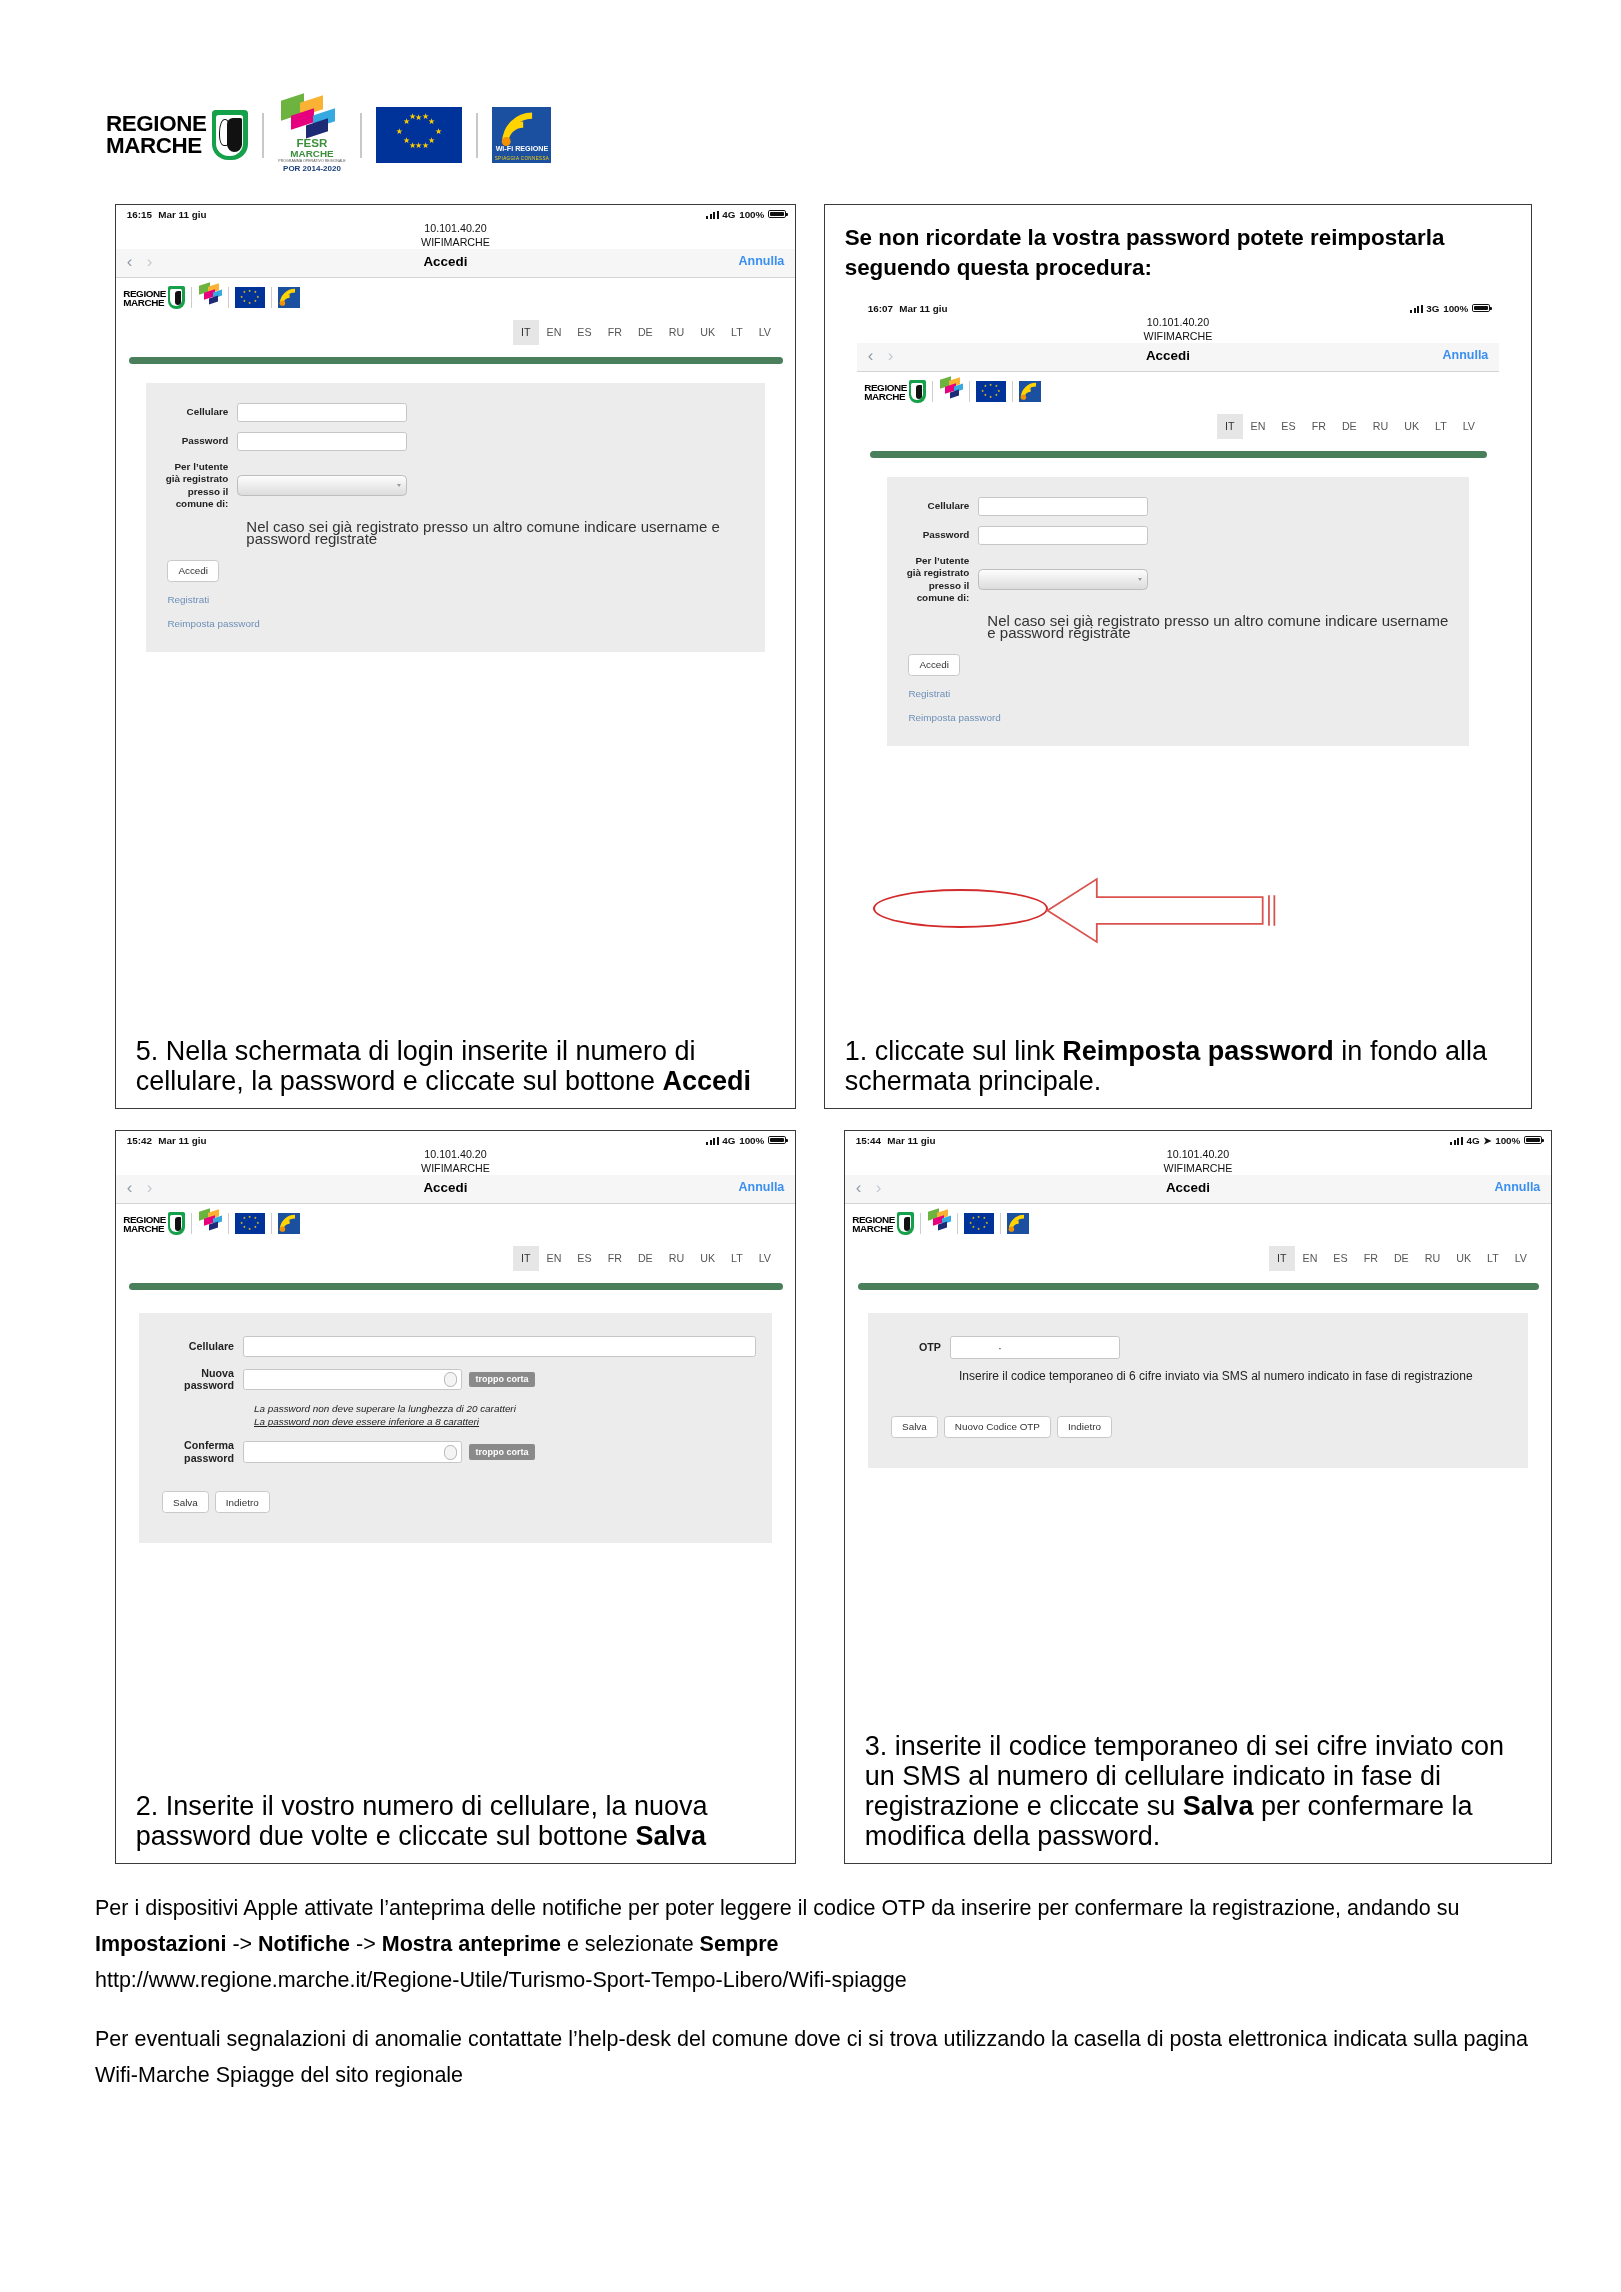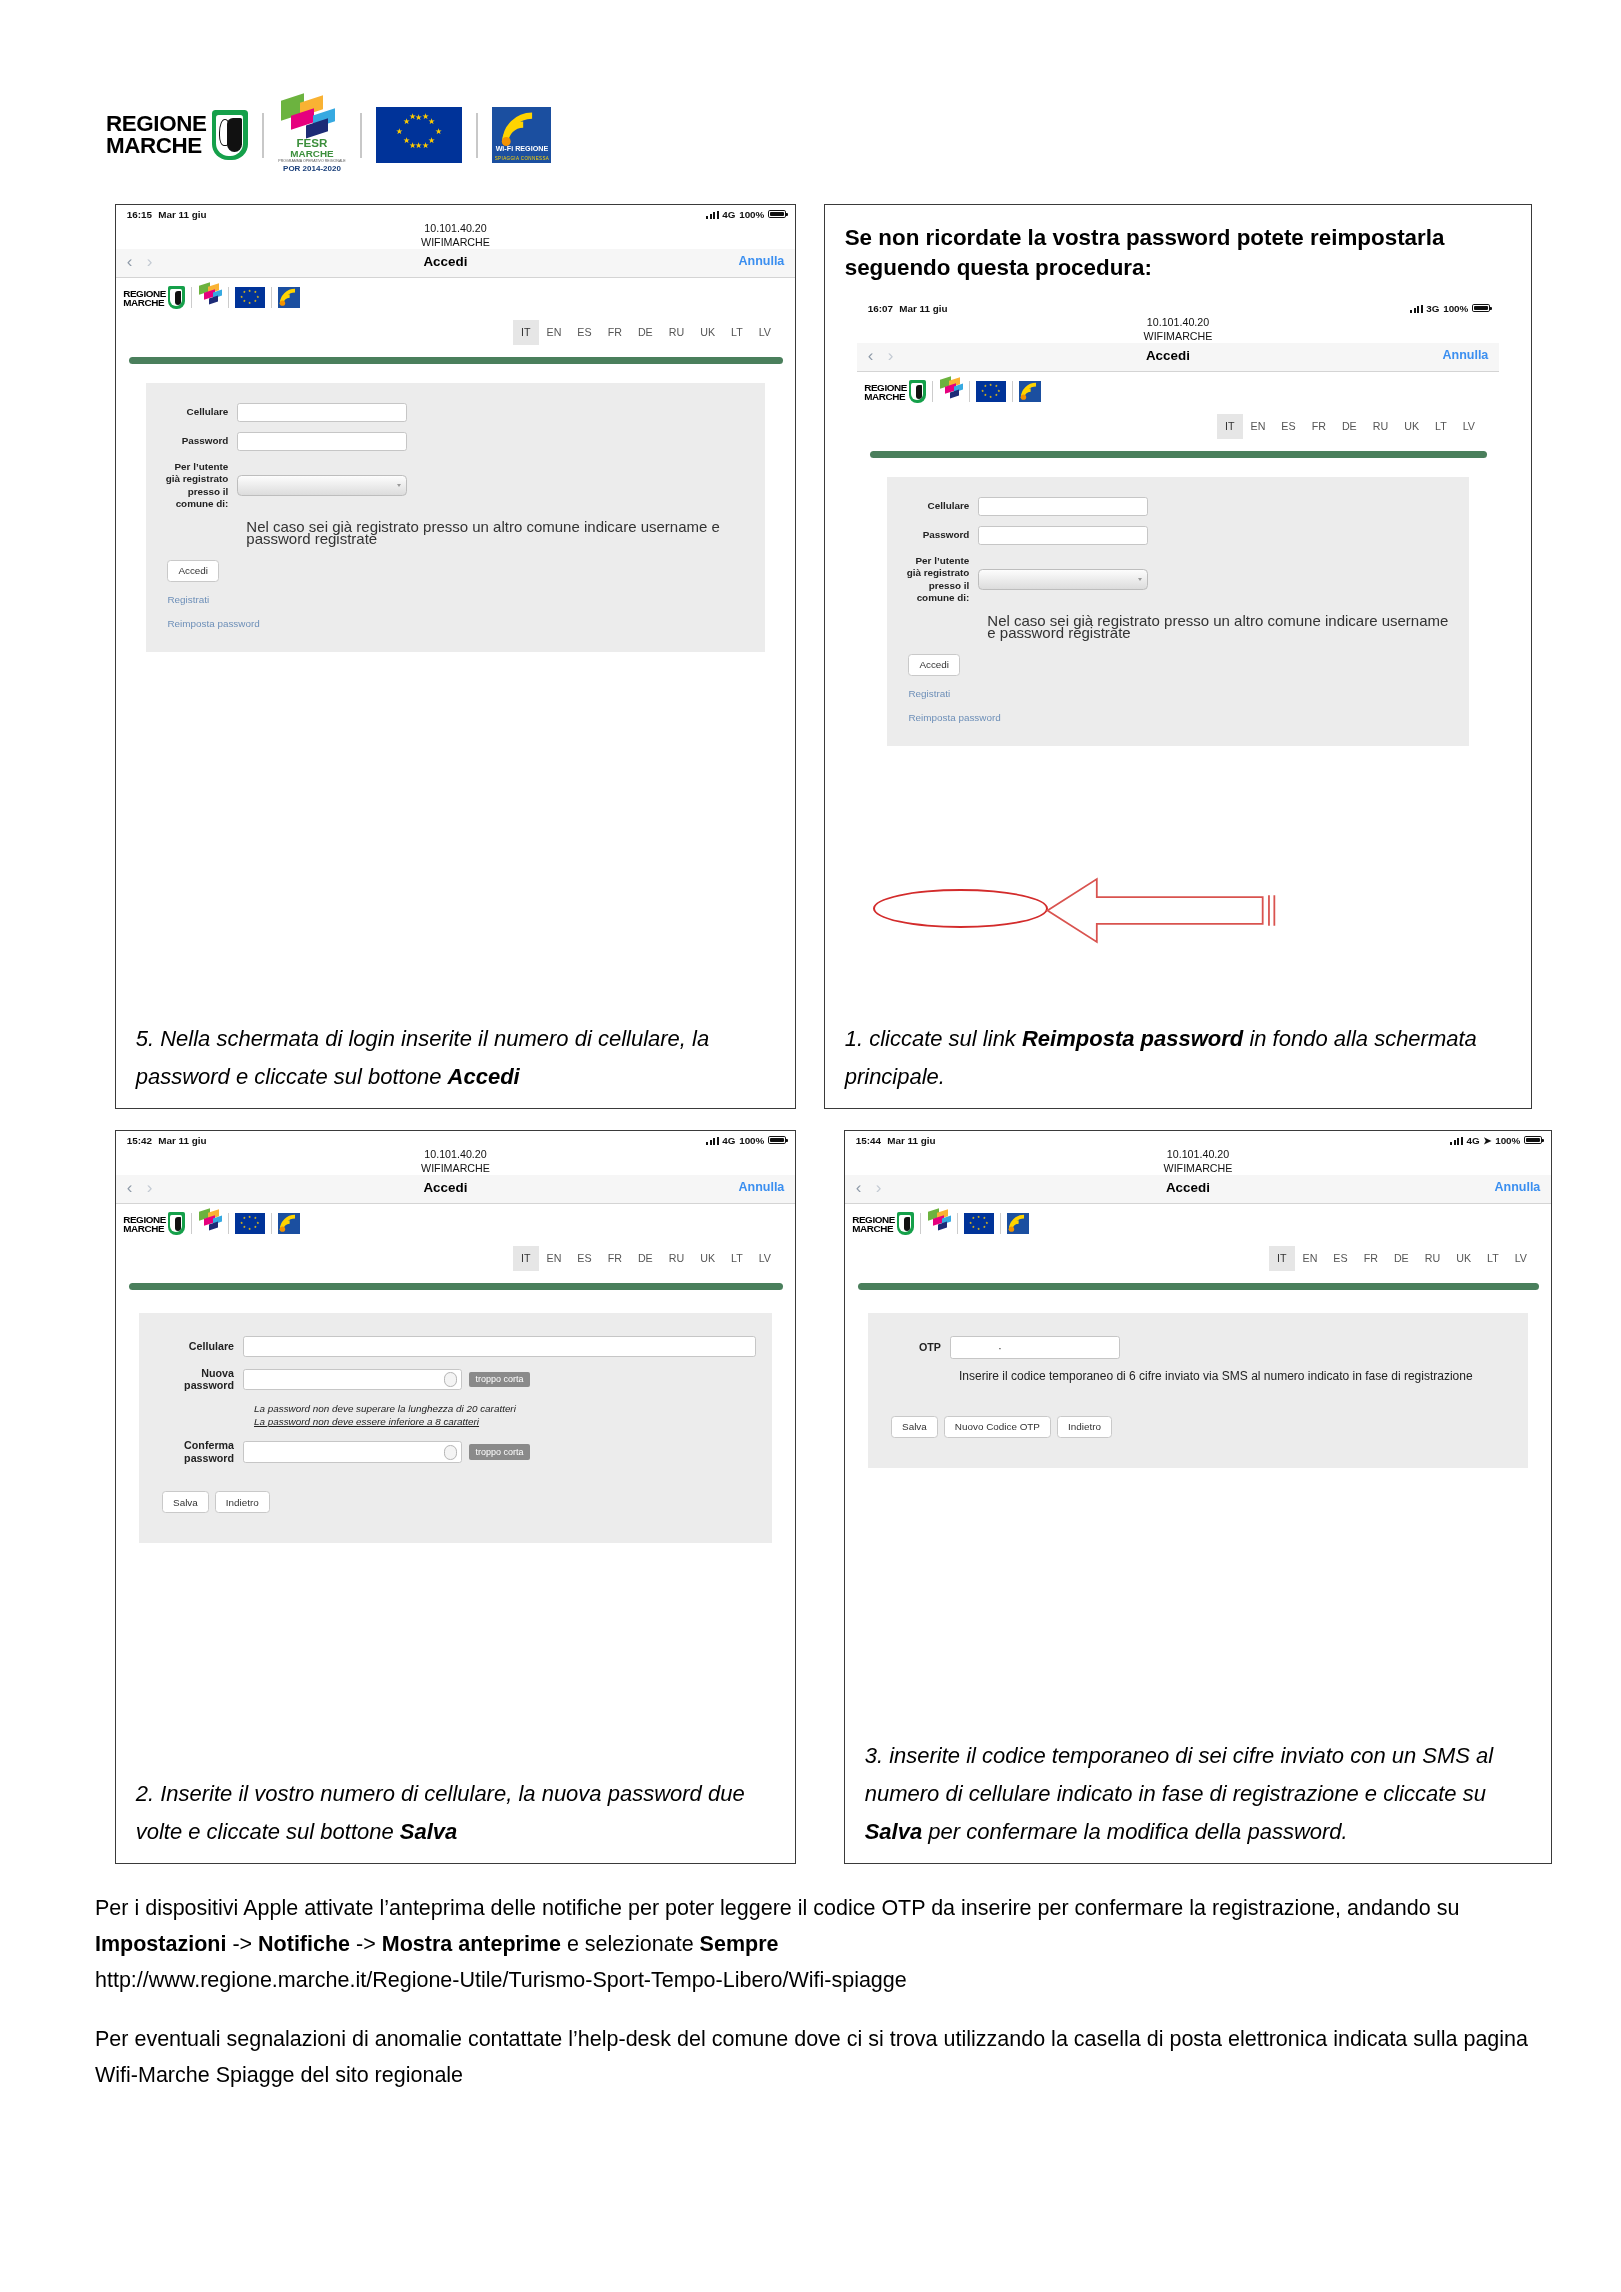--- a/index.html
+++ b/index.html
@@ -41,21 +41,21 @@
   .wifi-sub { position:absolute; bottom:1.8px; left:0; right:0; text-align:center; color:#ffd400; font-size:4.5px; letter-spacing:0.4px; }
 
   
   .panel { position:absolute; border:1.3px solid #3a3a3a; background:#fff; }
   .p1 { left:115px;  top:204px;  width:681px;  height:905px; }
   .p2 { left:824px;  top:204px;  width:708px;  height:905px; }
   .p3 { left:115px;  top:1130px; width:681px;  height:734px; }
   .p4 { left:844px;  top:1130px; width:708px;  height:734px; }
 
   .panel-head { font-size:22.4px; font-weight:bold; line-height:30px; padding:18px 19.7px 0 19.7px; }
-  .caption { position:absolute; left:0; right:0; bottom:0; padding:0 18px 12.5px 19.7px; font-size:22px; line-height:38px;font-style:italic; }
+  .caption { position:absolute; left:0; right:0; bottom:0; padding:0 18px 12.5px 19.7px; font-size:27px; line-height:30px; }
   .caption b { font-weight:bold; }
 
   
   .shot { position:relative; background:#fff; }
   .statusbar { display:flex; align-items:center; justify-content:space-between; padding:3.6px 9px 0 10.7px; font-size:9.9px; font-weight:bold; color:#111; }
   .sb-left { display:flex; gap:6.3px; }
   .sb-right { display:flex; align-items:center; gap:3.6px; font-size:9.9px; font-weight:bold; }
   .bars { display:flex; align-items:flex-end; gap:1.3px; height:9px; }
   .bars i { display:block; width:2.2px; background:#111; }
   .bars i:nth-child(1){height:2.7px;} .bars i:nth-child(2){height:4.5px;}
@@ -101,21 +101,21 @@
   .btn { background:#fff; border:0.9px solid #c9c9c9; border-radius:3.6px; padding:4.5px 9.9px; font-size:9.9px; color:#333; }
   .link { display:block; margin:12.5px 0 0 7.2px; font-size:9.9px; color:#6d8fb8; }
 
   
   .f2 { margin:23px 23px 0 23px; padding:23px 16px 30px 16px; }
   .f2 .flabel { width:88px; font-size:10.7px; }
   .f2 .finput { max-width:none; height:21.5px; }
   .pwwrap { display:flex; align-items:center; gap:7.2px; flex:1; }
   .pwfield { position:relative; flex:0 0 219px; height:21.5px; background:#fff; border:0.9px solid #c6c6c6; border-radius:2.7px; }
   .pweye { position:absolute; right:3.6px; top:2.7px; width:13.4px; height:15px; border:0.9px solid #b5b5b5; border-radius:6.3px; background:#f4f4f4; }
-  .badge { background:#8a8a8a; color:#fff; font-size:9px; padding:2.7px 6.3px; border-radius:2px; }
+  .badge { background:#8a8a8a; color:#fff; font-size:9px; padding:2.7px 6.3px; border-radius:2px;font-weight:bold; }
   .ital { font-style:italic; font-size:9.9px; line-height:13.4px; color:#222; margin:9px 0 10.7px 99px; }
 
   .f3 .flabel { width:66px; }
   .otpfield { position:relative; width:170px; height:23px; background:#fff; border:0.9px solid #c6c6c6; border-radius:2.7px; }
   .otpdot { position:absolute; left:47px; top:4.5px; font-size:11.6px; color:#333; }
   .otphint { font-size:12px; line-height:14.3px; color:#222; margin:10.7px 0 0 75px; }
 
   
   .annot { position:absolute; left:0; top:0; width:100%; height:100%; pointer-events:none; }
   .ellipse { position:absolute; border:2.2px solid #d32b2b; border-radius:50%; }

